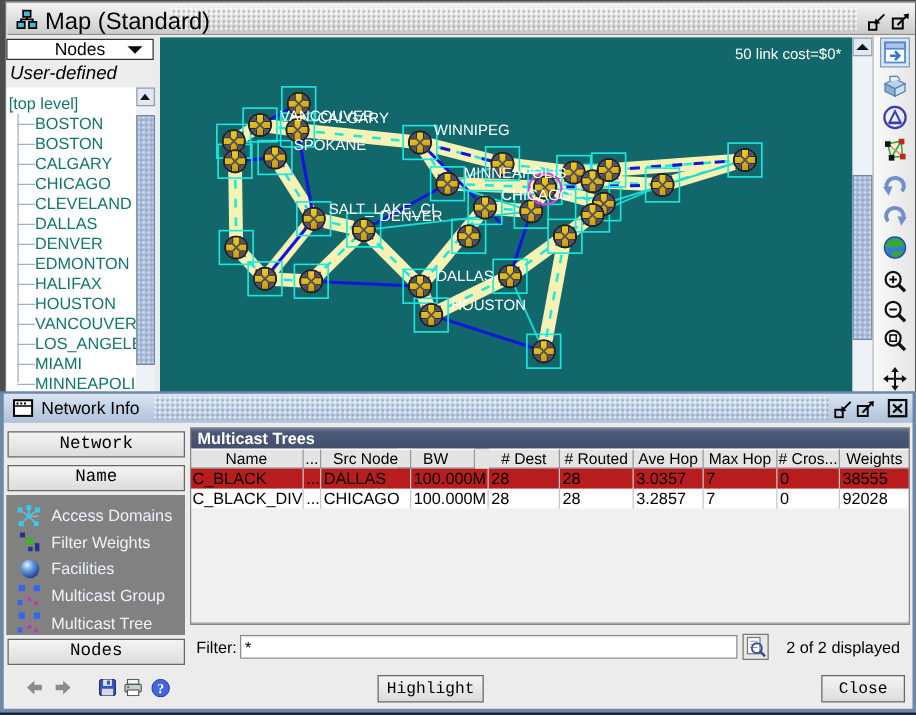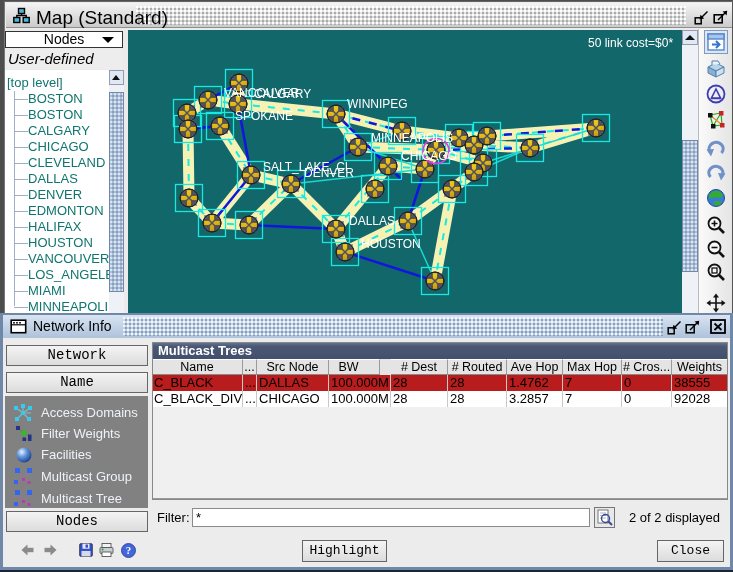--- a/index.html
+++ b/index.html
@@ -500,21 +500,21 @@
 <div class="th" style="left:470px;width:50px;"># Cros...</div>
 <div class="th" style="left:520px;width:56px;">Weights</div>
     </div>
   <div class="row" id="trow1" style="top:375px;background:#b91c1c;padding-left:46px;">
       <div class="td" style="left:0px;width:91px;">C_BLACK</div>
 <div class="td" style="left:91px;width:14px;">...</div>
 <div class="td" style="left:105px;width:72px;">DALLAS</div>
 <div class="td" style="left:177px;width:62px;">100.000M</div>
 <div class="td" style="left:239px;width:57px;">28</div>
 <div class="td" style="left:296px;width:59px;">28</div>
-<div class="td" style="left:355px;width:56px;">1.4762</div>
+<div class="td" style="left:355px;width:56px;">3.0357</div>
 <div class="td" style="left:411px;width:59px;">7</div>
 <div class="td" style="left:470px;width:50px;">0</div>
 <div class="td" style="left:520px;width:56px;">38555</div>
     </div>
   <div class="row" id="trow2" style="top:391px;background:#ffffff;">
       <div class="td" style="left:0px;width:91px;">C_BLACK_DIV</div>
 <div class="td" style="left:91px;width:14px;">...</div>
 <div class="td" style="left:105px;width:72px;">CHICAGO</div>
 <div class="td" style="left:177px;width:62px;">100.000M</div>
 <div class="td" style="left:239px;width:57px;">28</div>

